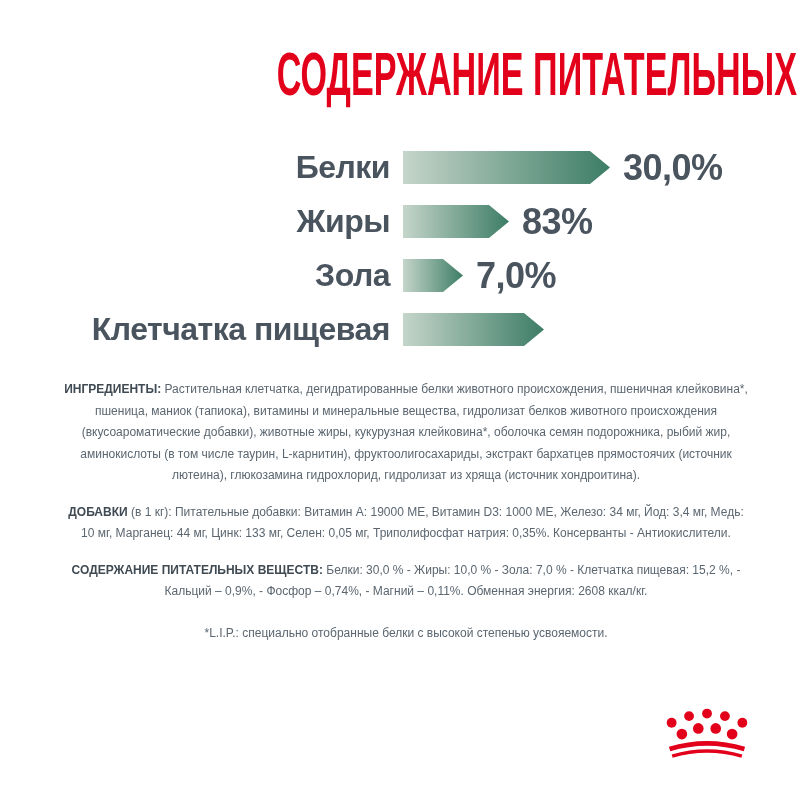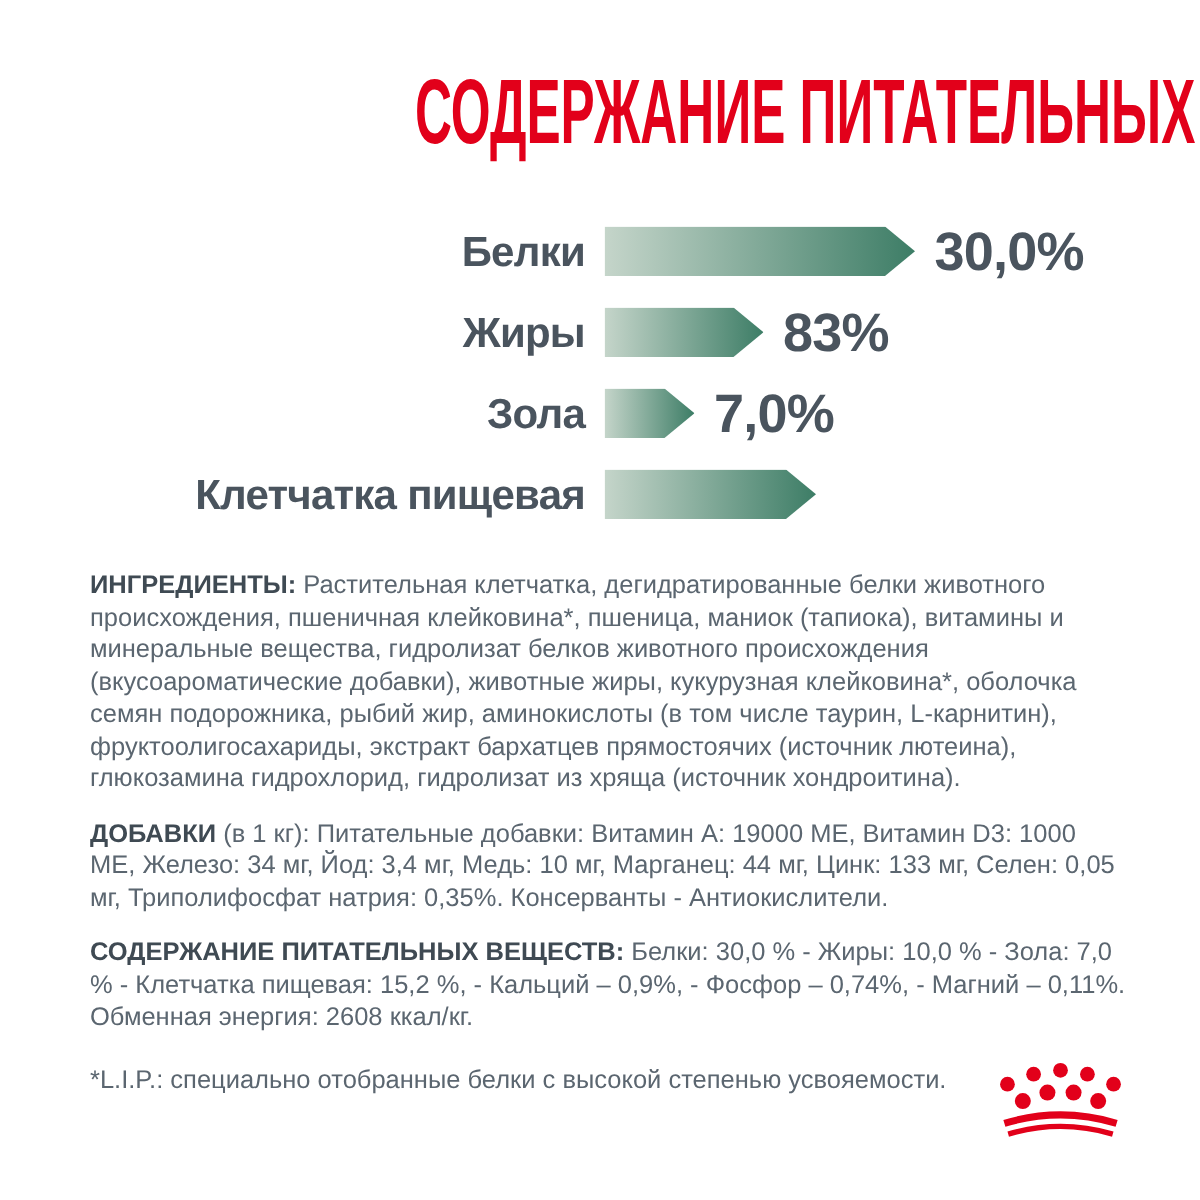--- a/index.html
+++ b/index.html
@@ -16,33 +16,33 @@
   .title{margin:0;padding-top:44px;text-align:center;color:var(--red);}
   .title-inner{
     display:inline-block;font-size:61px;line-height:1;font-weight:700;
     white-space:nowrap;transform:scaleX(0.56);transform-origin:center;
     letter-spacing:0;
   }
   .chart{margin-top:46px;padding-left:58px;}
   .chart-row{display:flex;align-items:center;height:33px;margin-bottom:21px;}
   .chart-label{
     width:332px;flex:none;text-align:right;padding-right:13px;
-    font-weight:700;font-size:28px;color:var(--chart-text);letter-spacing:-0.5px;
+    font-weight:700;font-size:32px;color:var(--chart-text);letter-spacing:-0.5px;
   }
   .chart-bar{
     height:33px;flex:none;
     clip-path:polygon(0 0, calc(100% - 20px) 0, 100% 50%, calc(100% - 20px) 100%, 0 100%);
   }
   .chart-value{
     font-weight:700;font-size:36px;color:var(--chart-text);margin-left:13px;
     letter-spacing:-0.5px;
   }
   .content{width:692px;margin:33px 0 0 60px;}
   .para{
-    margin:0 0 15px 0;font-size:17px;line-height:21.5px;color:var(--body-text);
+    margin:0 0 15px 0;font-size:12px;line-height:21.5px;color:var(--body-text);text-align:center;
   }
   .para b{color:var(--head-text);}
   .footnote{margin-top:20px;}
   .logo{position:absolute;left:666px;top:706px;width:82px;height:52px;}
   .logo .dot{fill:var(--red);}
   .logo .band{fill:none;stroke:var(--red);}
 </style>
 </head>
 <body>
 

